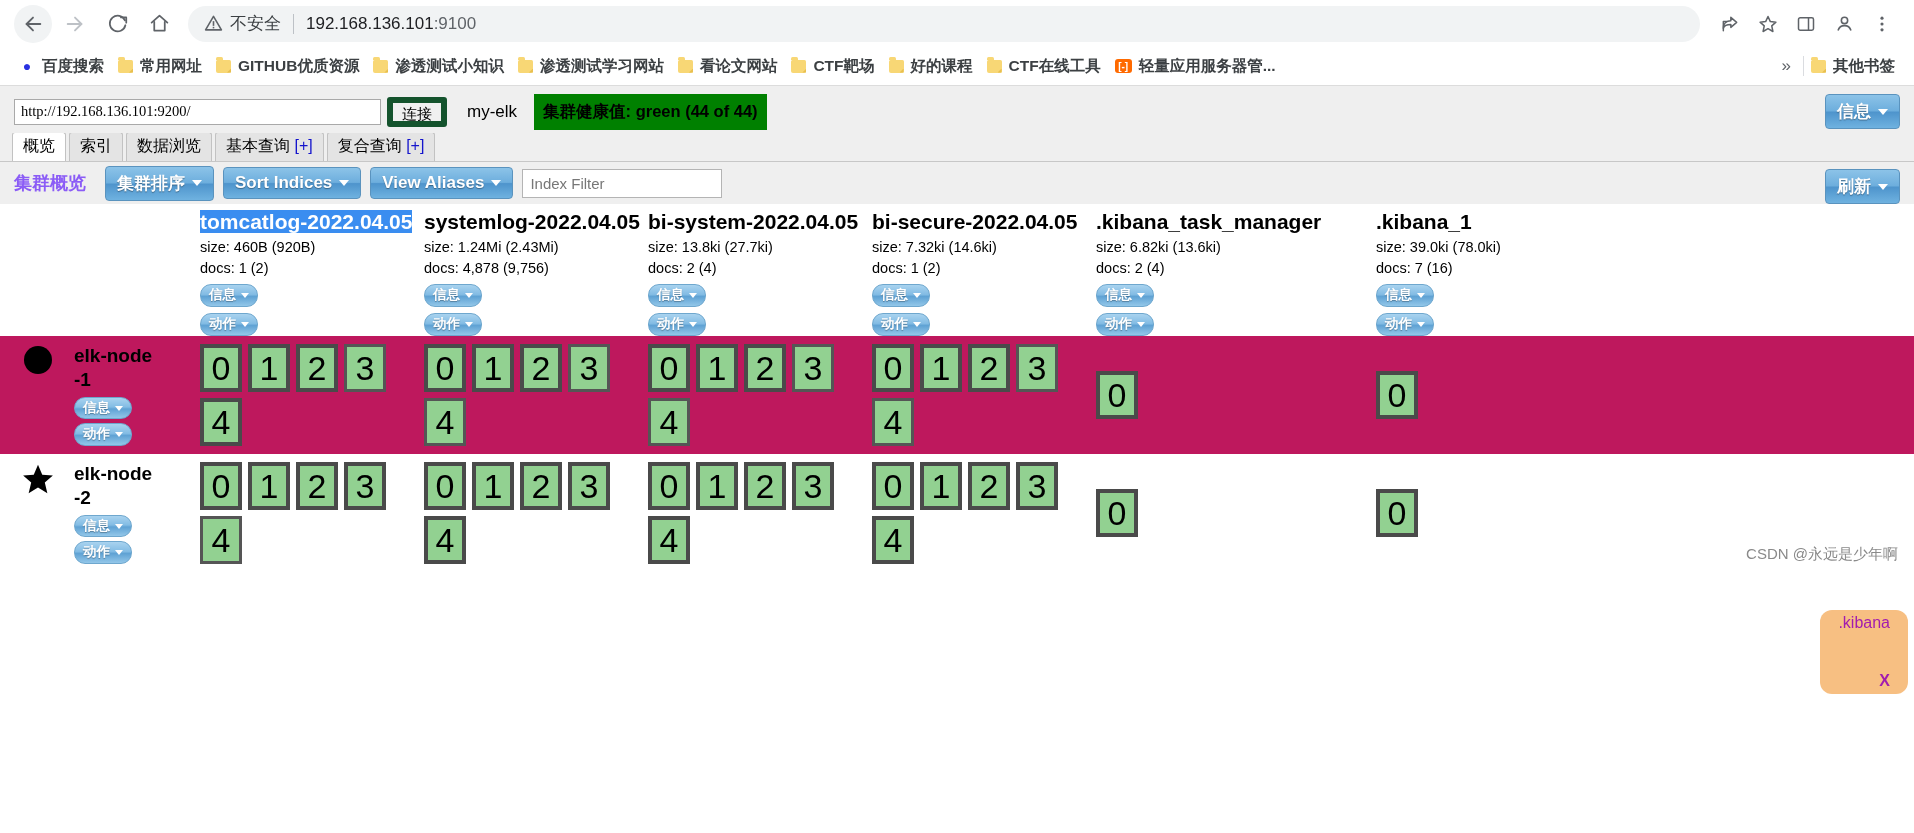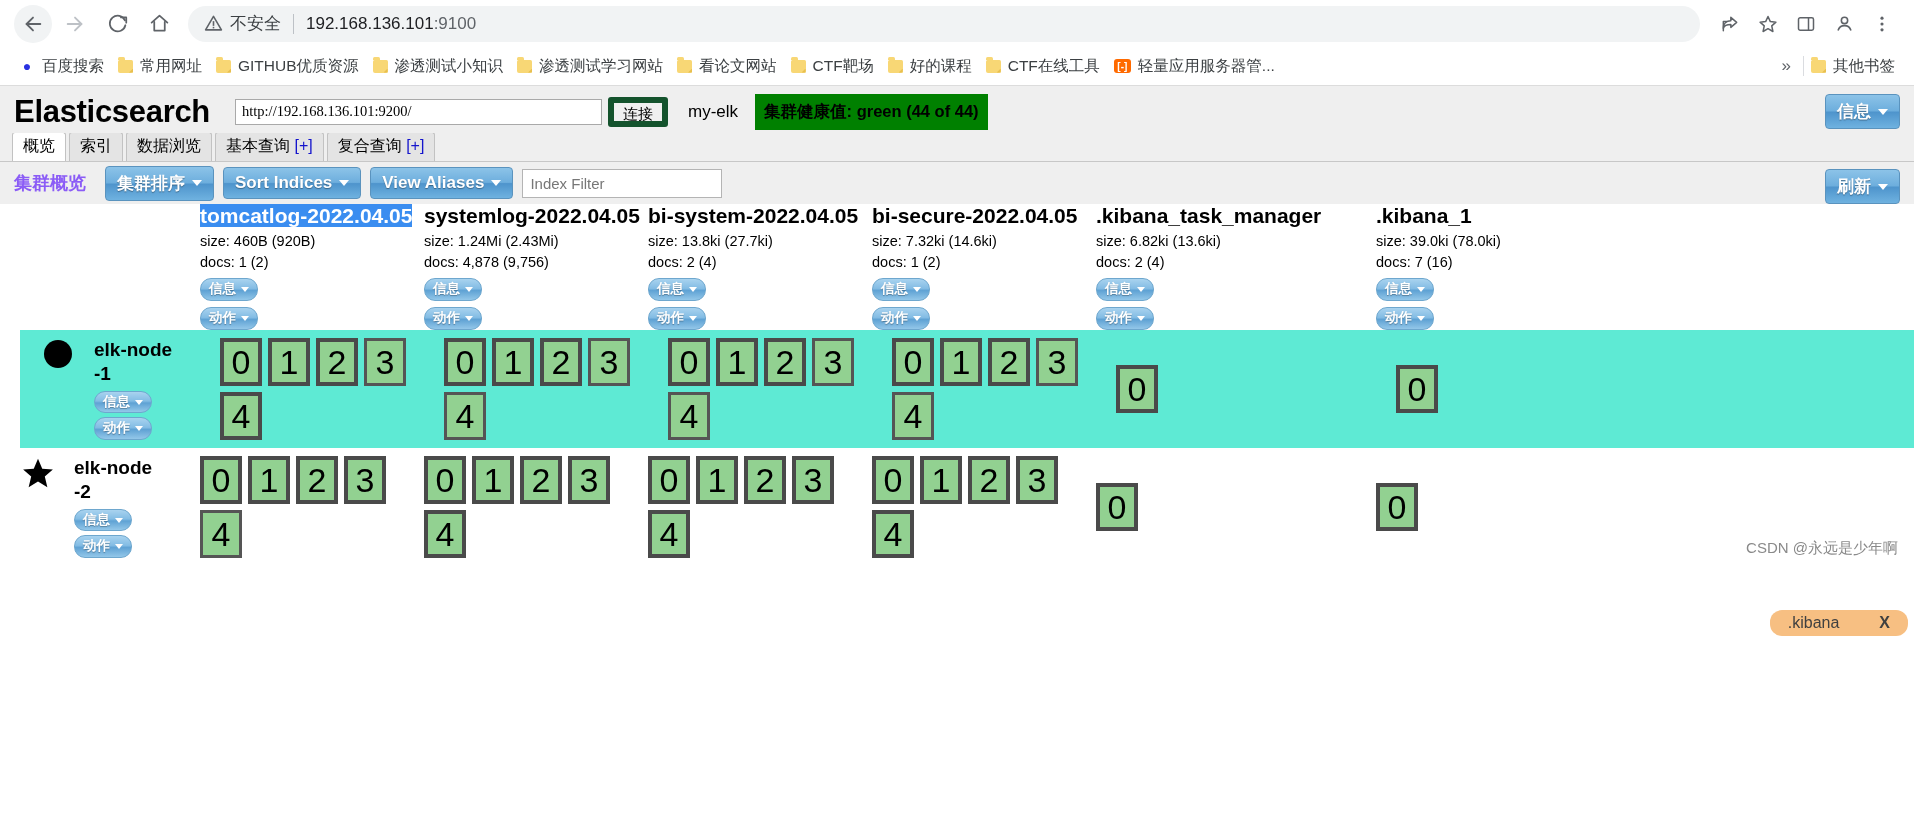--- a/index.html
+++ b/index.html
@@ -73,21 +73,21 @@
     position:relative;
   }
   .bm {
     display:flex; align-items:center;
     gap:7px;
     padding:4px 7px;
     border-radius:4px;
     white-space:nowrap;
     flex:0 0 auto;
   }
-  .bm-label { font-size:15.5px; color:#3c4043; }
+  .bm-label { font-size:15.5px; color:#3c4043;font-weight:bold; }
   .bm-folder {
     width:15px; height:13px;
     background:#f8d775;
     border-radius:1.5px 1.5px 2px 2px;
     position:relative;
     flex:0 0 auto;
   }
   .bm-folder:before {
     content:""; position:absolute; left:0; top:-3px;
     width:7px; height:3px; background:#f8d775; border-radius:1.5px 1.5px 0 0;
@@ -266,23 +266,23 @@
     padding:2px 7px;
     color:#000;
     font-family:"Liberation Sans", sans-serif;
   }
   .index-filter::placeholder { color:#777; }
   .es-refresh { position:absolute; right:14px; top:7px; }
 
   
   .grid-wrap { position:relative; background:#ffffff; }
   .grid-row { display:flex; align-items:flex-start; }
-  .grid-row.head { background:#ffffff; min-height:122px; }
+  .grid-row.head { background:#ffffff; padding-top:6px; min-height:122px; }
   .grid-row.node { align-items:center; min-height:118px; }
-  .grid-row.node.shade { background:#5eead4;margin-left:20px; }
+  .grid-row.node.shade { background:#be185d; }
 
   .node-cell {
     width:200px;
     flex:0 0 200px;
     display:flex;
     align-items:flex-start;
     padding-left:20px;
     gap:18px;
   }
   .node-marker { width:36px; flex:0 0 36px; display:flex; align-items:center; justify-content:center; color:#000; }
@@ -339,25 +339,26 @@
     line-height:1;
   }
   .shard.replica { border-width:3px; border-color:#555; }
 
   .alias-badge {
     position:absolute;
     background:#f7bf82;
     border-radius:12px;
     padding:4px 18px;
     font-size:16px;
-    color:#404040;
+    color:#a21caf;
     display:flex;
     align-items:flex-end;
     gap:40px;
     white-space:nowrap;
+    flex-direction:column;
   }
   .alias-badge .x { font-weight:bold; font-size:16px; }
 
   .watermark {
     position:absolute;
     right:16px; bottom:8px;
     font-size:15px;
     color:#8a8a8a;
     white-space:nowrap;
     margin-top:46px;
@@ -485,21 +486,20 @@
   <div class="bm-divider"></div>
   <div class="bm">
     <span class="bm-folder"></span>
     <span class="bm-label">其他书签</span>
   </div>
 </div>
 
 <div class="es-app">
 
   <div class="es-header">
-    <div class="es-logo">Elasticsearch</div>
     <input class="es-url-input" value="http://192.168.136.101:9200/" style="">
     <button class="es-connect-btn">连接</button>
     <div class="es-cluster-name">my-elk</div>
     <div class="es-health">集群健康值: green (44 of 44)</div>
     <div class="es-info-top">
       <span class="btn-blue">
         <span>信息</span>
         <i class="caret"></i>
       </span>
     </div>

